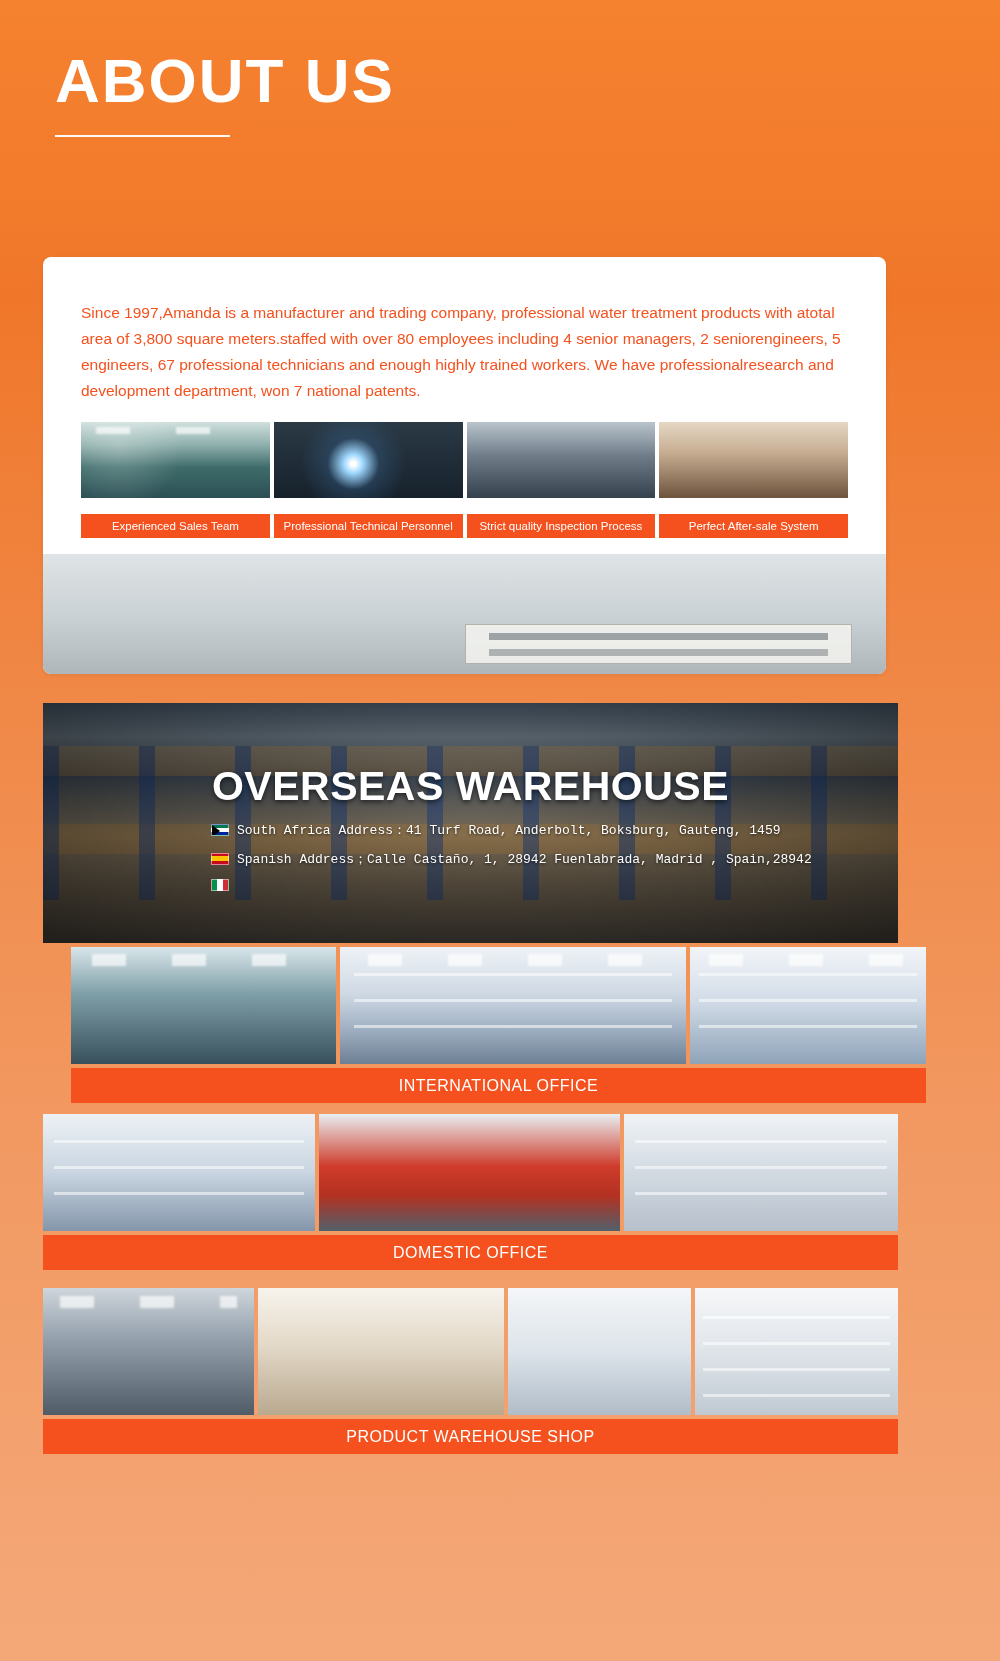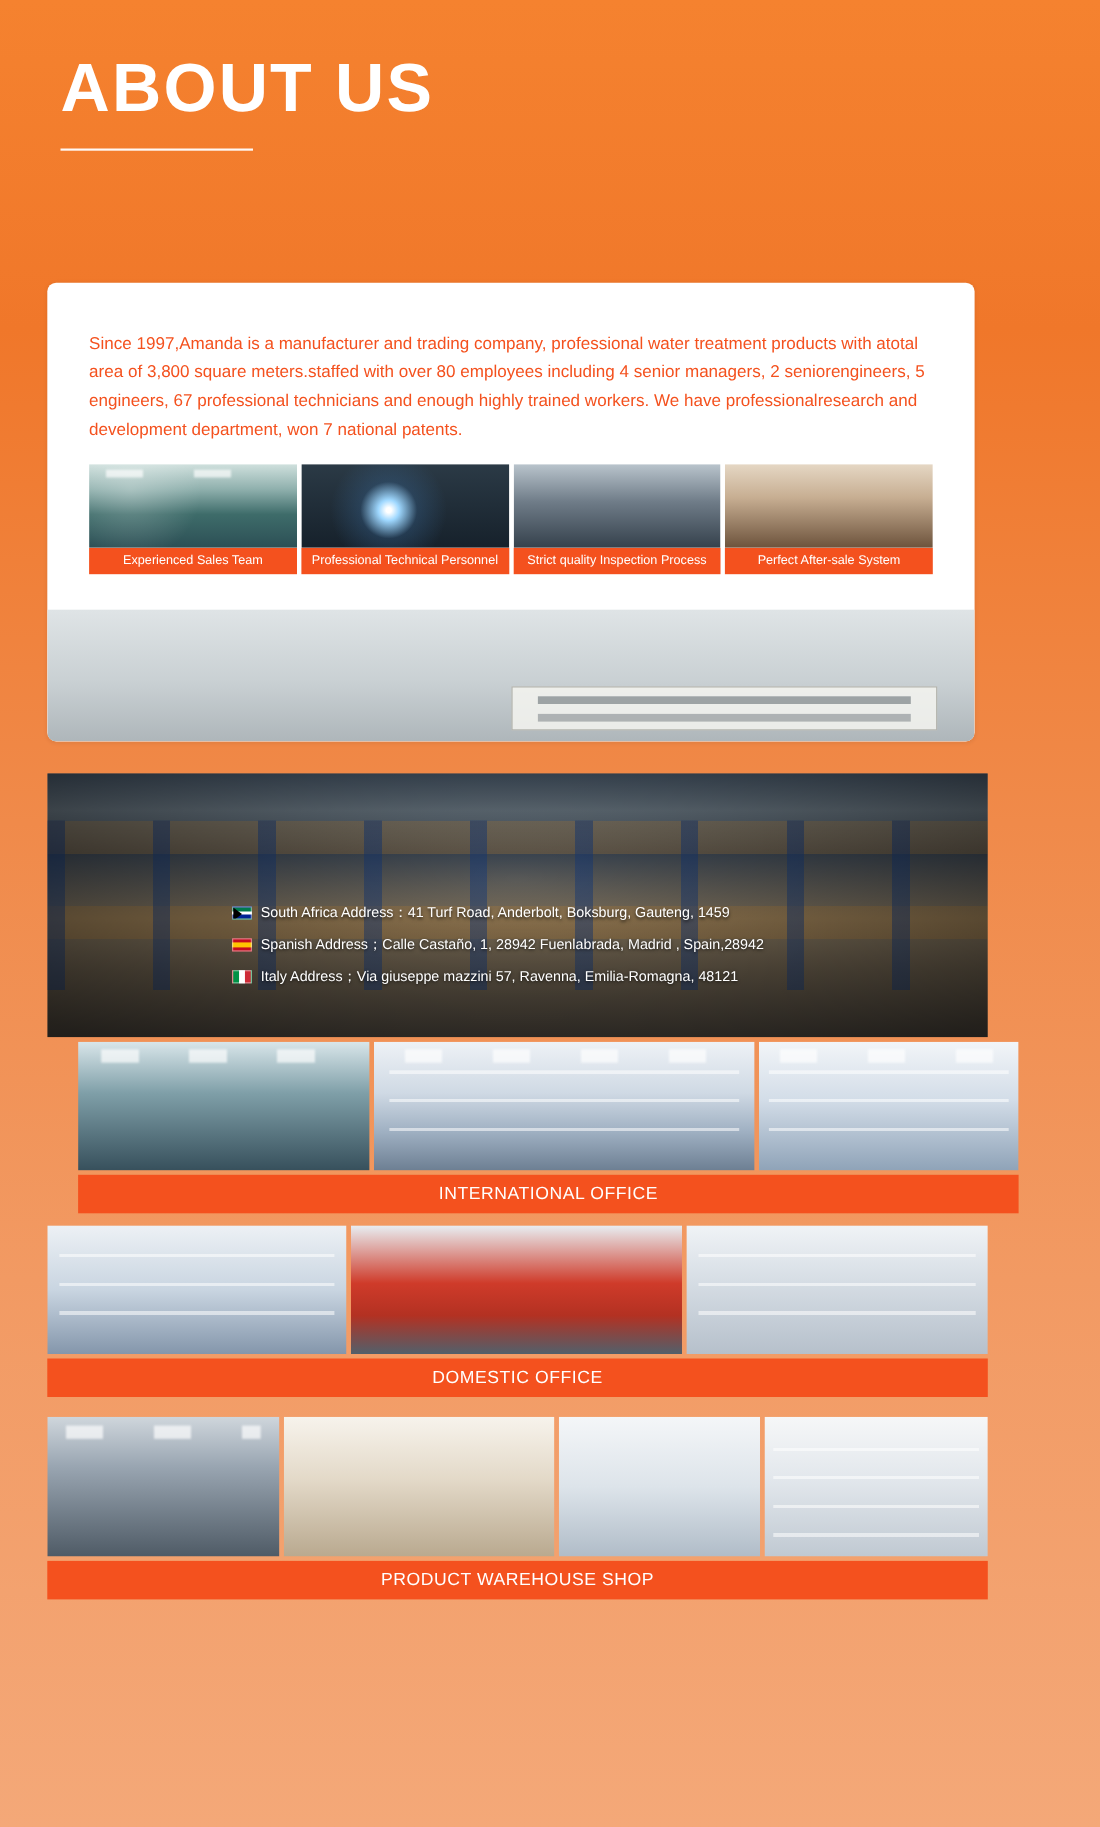--- a/index.html
+++ b/index.html
@@ -76,21 +76,21 @@
   }
   .thumb {
     width: 192px;
     height: 76px;
     overflow: hidden;
     position: relative;
   }
   .caption-row {
     display: flex;
     gap: 4px;
-    padding: 0 38px;
+    padding: 16px 38px;
   }
   .caption {
     width: 192px;
     height: 24px;
     background: #f4511e;
     color: #ffffff;
     font-size: 11.5px;
     display: flex;
     align-items: center;
     justify-content: center;
@@ -132,20 +132,21 @@
     top: 118px;
   }
   .addr-line {
     display: flex;
     align-items: center;
     margin-bottom: 11px;
     color: #ffffff;
     font-size: 13px;
     text-shadow: 0 1px 3px rgba(0,0,0,0.75);
     white-space: nowrap;
+    font-family: Liberation Mono, monospace;
   }
   .flag {
     width: 18px;
     height: 12px;
     margin-right: 8px;
     flex: none;
     border: 1px solid rgba(255,255,255,0.5);
     position: relative;
     overflow: hidden;
   }
@@ -272,32 +273,32 @@
   <div class="factory-strip">
     <div class="ph img-factory"></div>
     <div class="sign-board">
         <span></span>
       </div>
   </div>
 </div>
 
 <div class="warehouse">
   <div class="ph img-warehouse"></div>
+  <div class="wh-title">OVERSEAS WAREHOUSE</div>
   <div class="addr-list">
     <div class="addr-line">
       <span class="flag flag-za"></span>
       <span>South Africa Address：41 Turf Road, Anderbolt, Boksburg, Gauteng, 1459</span>
     </div>
     <div class="addr-line">
       <span class="flag flag-es"></span>
       <span>Spanish Address；Calle Castaño, 1, 28942 Fuenlabrada, Madrid , Spain,28942</span>
     </div>
     <div class="addr-line">
       <span class="flag flag-it"></span>
-      <span>Italy Address；Via giuseppe mazzini 57, Ravenna, Emilia-Romagna, 48121</span>
     </div>
   </div>
 </div>
 
 <div class="section" style="top:947px;margin-left:28px;">
   <div class="photo-row">
     <div class="photo" style="width:265px;height:117px;">
       <div class="ph img-intloffice ceiling-lights"></div>
     </div>
     <div class="photo" style="width:346px;height:117px;">

